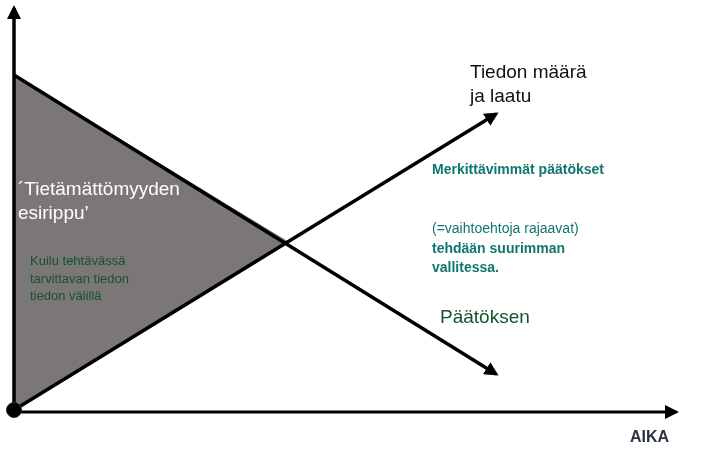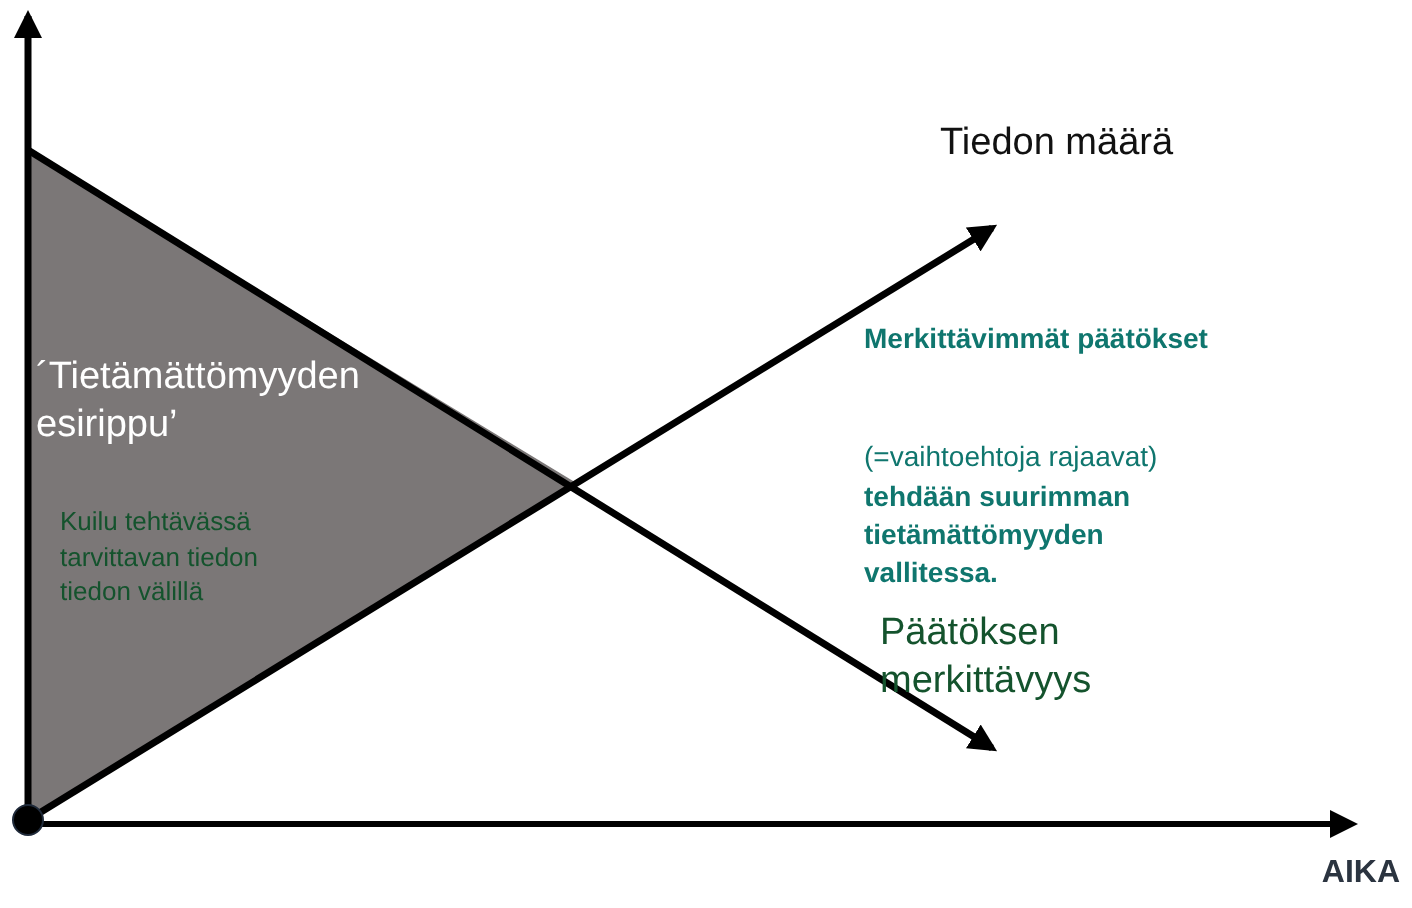--- a/index.html
+++ b/index.html
@@ -7,21 +7,21 @@
            font-family: "Liberation Sans", "DejaVu Sans", sans-serif; color: #111; }
     svg.diagram { position: absolute; left: 0; top: 0; }
     .lbl { position: absolute; text-align: left; line-height: 1.2; }
     .curtain-title { left: 18px; top: 177px; width: 215px; font-size: 19px; color: #ffffff; line-height: 1.25; }
     .curtain-desc  { left: 30px; top: 252px; width: 180px; font-size: 13px; color: #14532d; line-height: 1.35; }
     .info-label { left: 470px; top: 60px; width: 196px; font-size: 19px; color: #111; line-height: 1.25; }
     .decision-label { left: 440px; top: 305px; width: 266px; font-size: 19px; color: #14532d; line-height: 1.25; }
     .note { left: 432px; top: 160px; width: 266px; font-size: 14px; color: #0f766e; line-height: 1.38; }
     .note .b { font-weight: bold; display: block; }
     .note .n { font-weight: normal; display: block; margin-top: 40px; }
-    .axis-x-label { left: 630px; top: 427px; width: 70px; font-size: 16px; font-weight: bold; color: #2b3440; text-align: right; }
+    .axis-x-label { left: 630px; top: 427px; width: 70px; font-size: 16px; font-weight: bold; color: #2b3440; text-align: left; }
   </style>
 </head>
 <body>
 
 <svg class="diagram" width="706" height="454" viewBox="0 0 706 454" xmlns="http://www.w3.org/2000/svg">
   <defs>
     <marker id="arrowhead" markerWidth="10" markerHeight="10" refX="8" refY="5" orient="auto" markerUnits="userSpaceOnUse">
       <path d="M0,0 L10,5 L0,10 Z" fill="#000"></path>
     </marker>
     <marker id="arrowhead-lg" markerWidth="14" markerHeight="14" refX="11" refY="7" orient="auto" markerUnits="userSpaceOnUse">
@@ -48,28 +48,27 @@
 </div>
 
 <div class="lbl curtain-desc">
   <div>Kuilu tehtävässä</div>
   <div>tarvittavan tiedon</div>
   <div>tiedon välillä</div>
 </div>
 
 <div class="lbl info-label">
   <div>Tiedon määrä</div>
+  <div>ja laatu</div>
 </div>
 
 <div class="lbl note">
   <span class="b">Merkittävimmät päätökset</span>
   <span class="n">(=vaihtoehtoja rajaavat)</span>
   <span class="b">tehdään suurimman</span>
-  <span class="b">tietämättömyyden</span>
   <span class="b">vallitessa.</span>
 </div>
 
 <div class="lbl decision-label">
   <div>Päätöksen</div>
-  <div>merkittävyys</div>
 </div>
 
 <div class="lbl axis-x-label">AIKA</div>
 
 </body></html>

